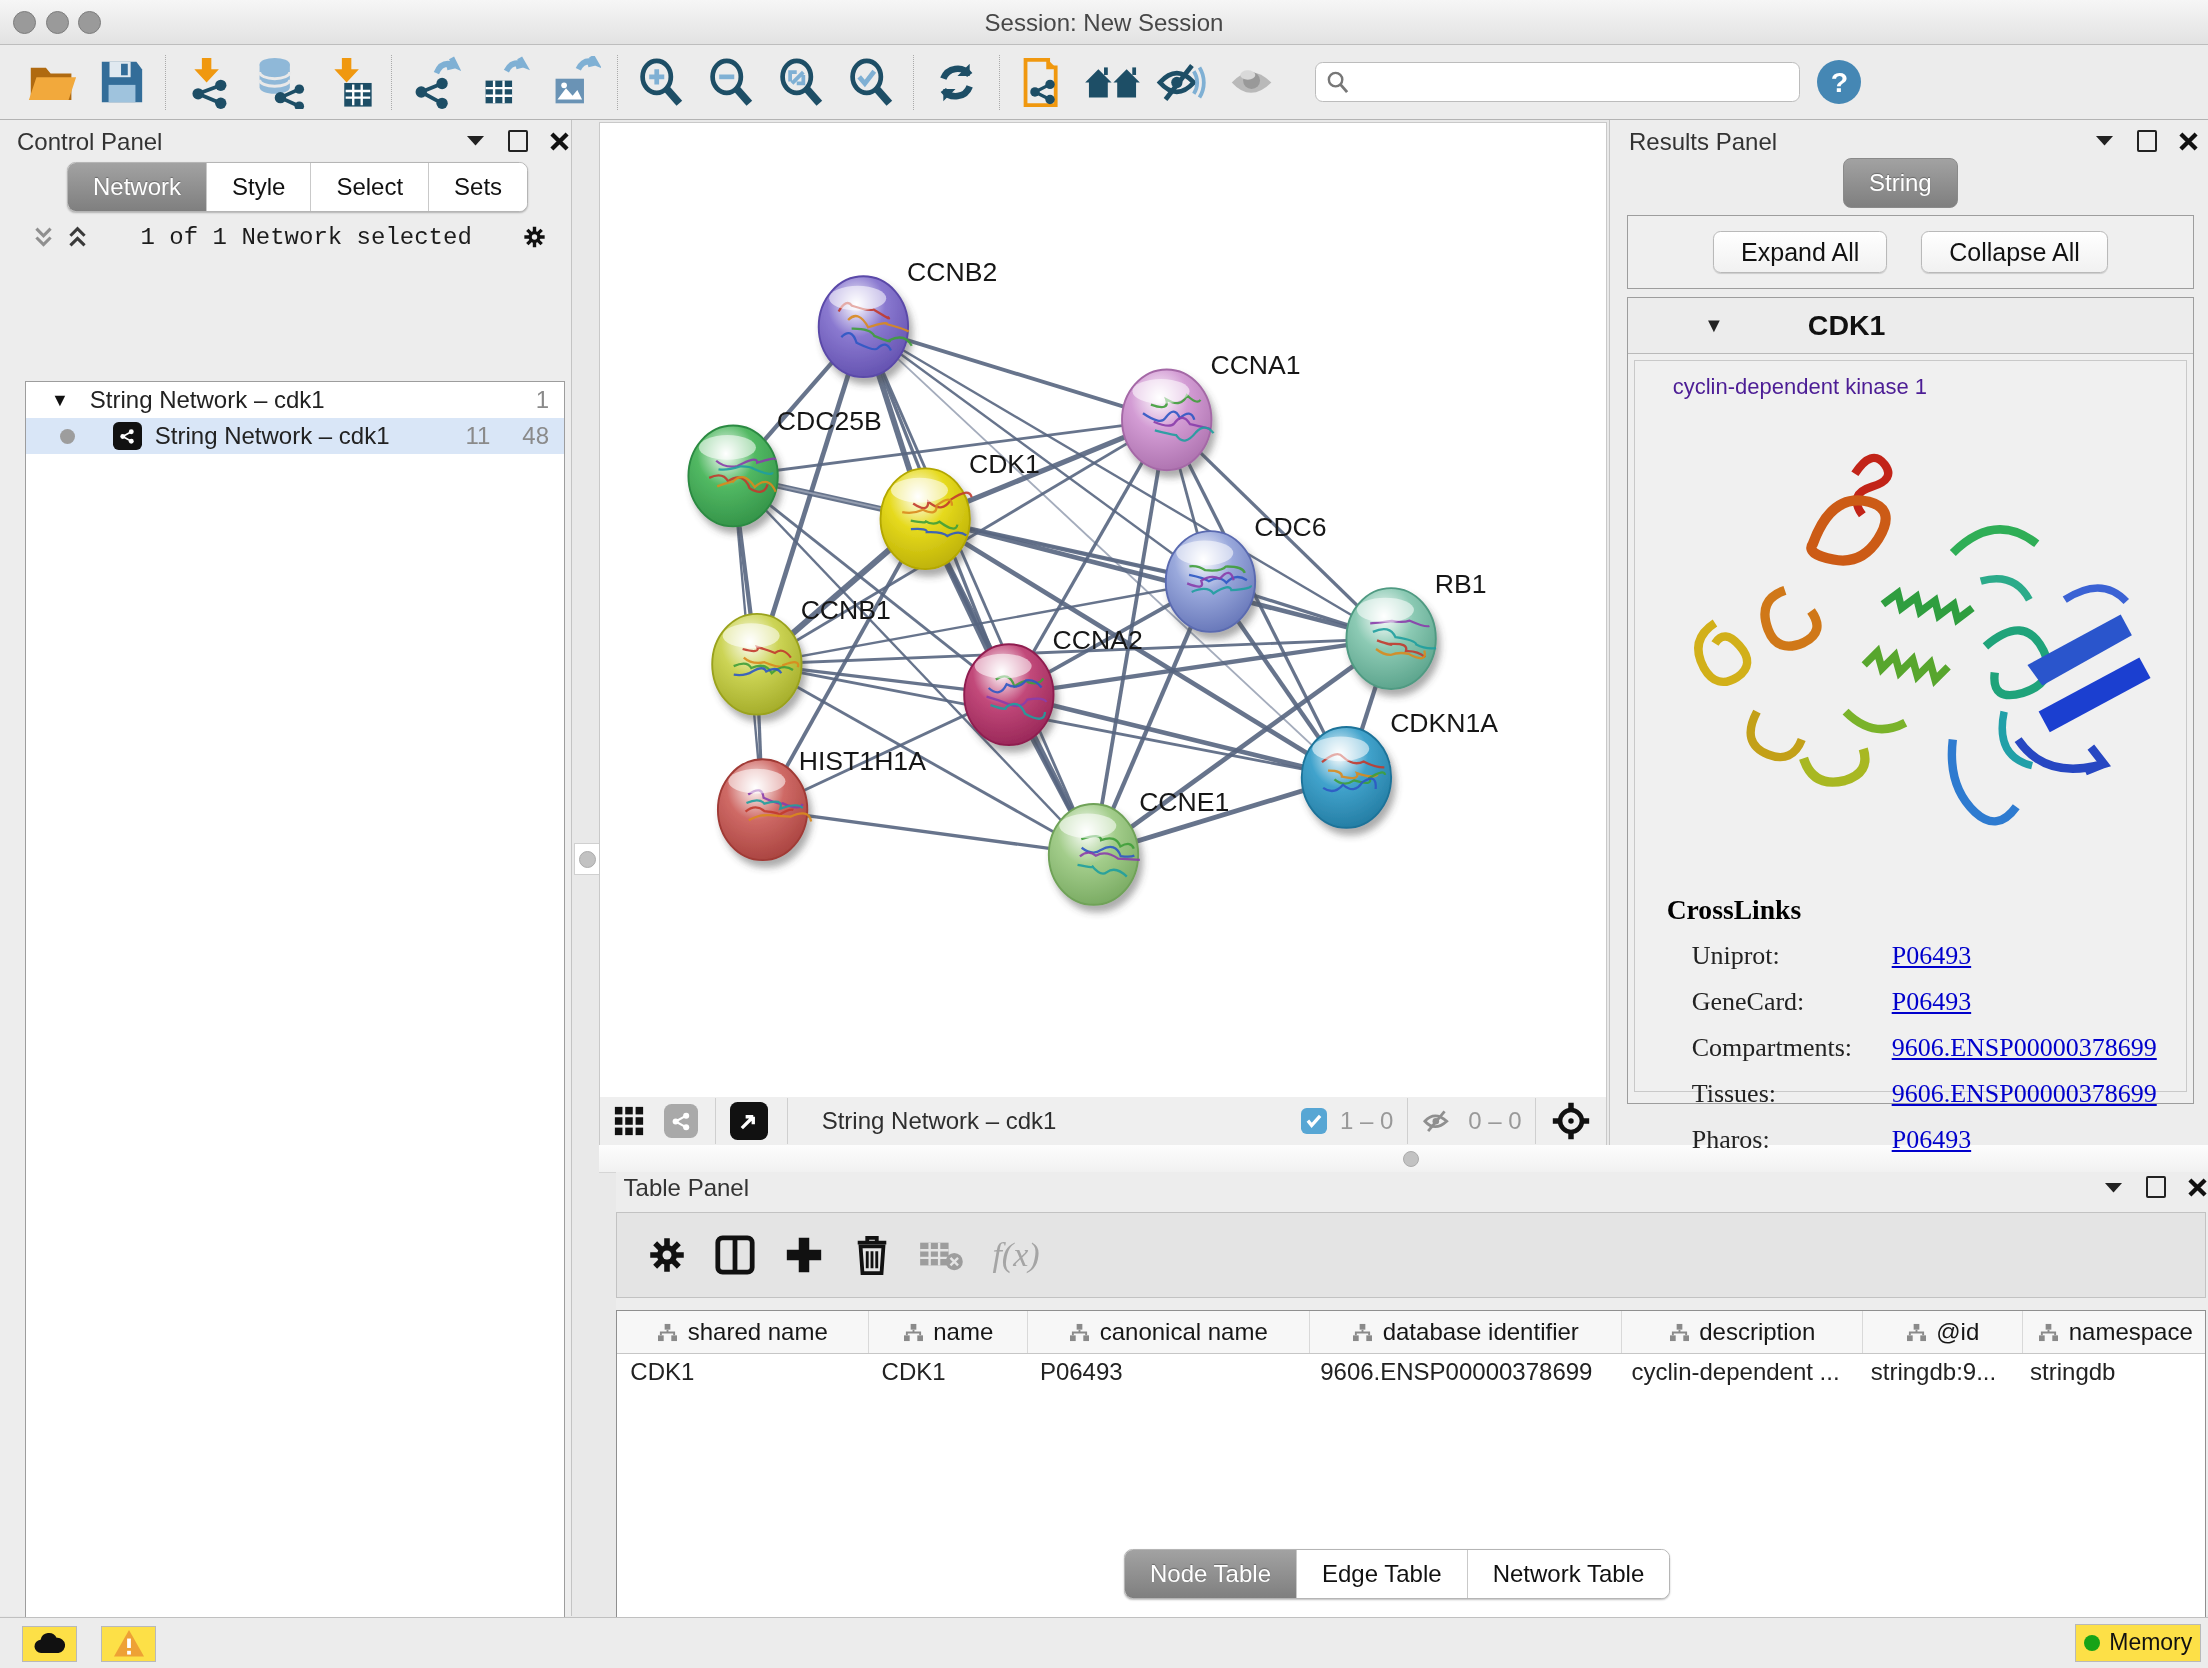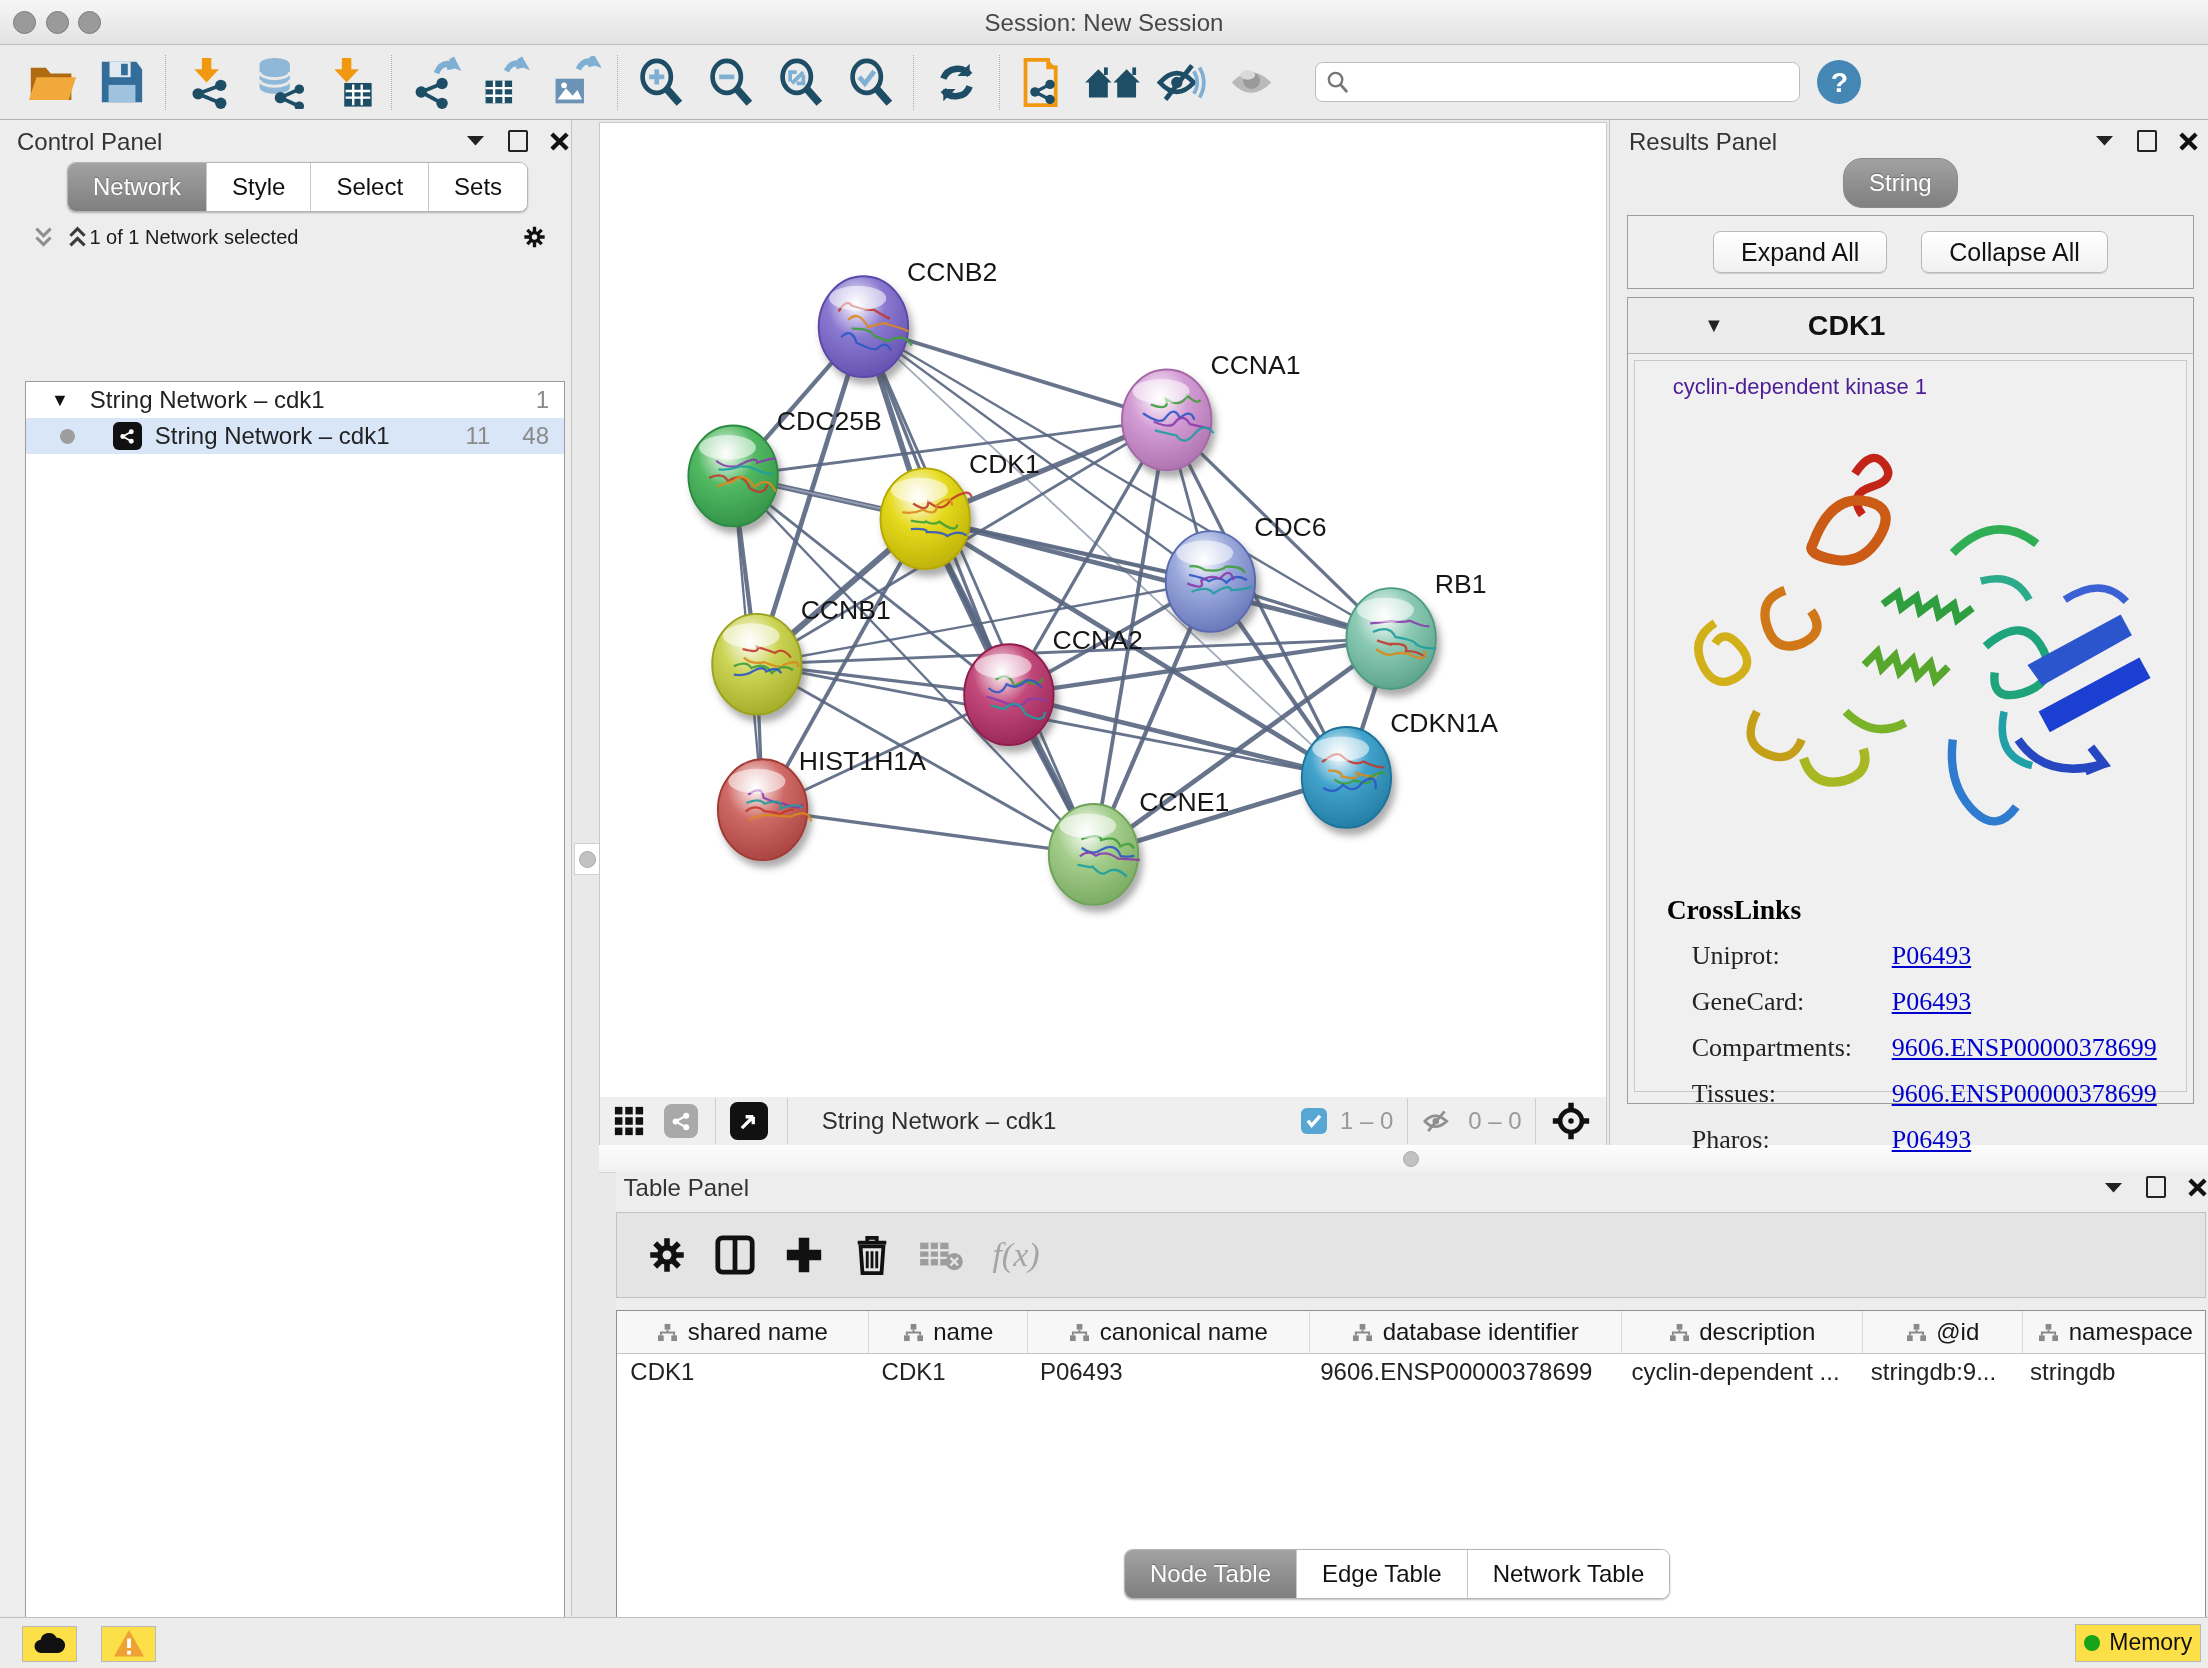--- a/index.html
+++ b/index.html
@@ -281,21 +281,21 @@
     <button class="wi" style="margin-left:32px;">
       <svg width="25" height="25" viewBox="0 0 26 26">
         <path d="M5 3 l8 8 8 -8 M5 13 l8 8 8 -8" stroke="#8f8f8f" stroke-width="3.5" fill="none"></path>
         </svg>
     </button>
     <button class="wi" style="margin-left:11.4px;">
       <svg width="25" height="25" viewBox="0 0 26 26">
         <path d="M5 11 l8 -8 8 8 M5 22 l8 -8 8 8" stroke="#3a3a3a" stroke-width="3.5" fill="none"></path>
         </svg>
     </button>
-    <div style="flex:1;font-size:20px;color:#1c1c1c;">1 of 1 Network selected</div>
+    <div style="flex:1;text-align:center;font-size:24px;color:#1c1c1c;font-family:Liberation Mono, monospace;">1 of 1 Network selected</div>
     <button class="wi" style="margin-right:25px;">
       <svg width="32" height="32" viewBox="0 0 34 34">
         <g fill="#111">
             <circle cx="17" cy="17" r="9"></circle>
         <g stroke="#111" stroke-width="5">
               <path d="M17 2 v8 M17 24 v8 M2 17 h8 M24 17 h8 M6.4 6.4 l5.6 5.6 M22 22 l5.6 5.6 M27.6 6.4 L22 12 M12 22 l-5.6 5.6"></path>
             </g>
         <circle cx="17" cy="17" r="4" fill="#ededed"></circle>
           </g>
         </svg>
@@ -621,21 +621,21 @@
     <button class="wi">
         <span class="maxbox"></span>
       </button>
     <button class="wi">
         <svg width="19" height="19" viewBox="0 0 20 20">
           <path d="M2 2 L18 18 M18 2 L2 18" stroke="#111" stroke-width="4.5"></path>
         </svg>
       </button>
   </div>
   <div class="abs" style="left:233px;top:38px;">
-    <span class="seg sel" style="border-radius:19px;border:1px solid #8a8a8a;">String</span>
+    <span class="seg sel" style="border-radius:8px;border:1px solid #8a8a8a;">String</span>
   </div>
   <div class="abs rbox" style="left:17px;top:95px;width:565px;height:72px;display:flex;align-items:center;justify-content:center;gap:34px;">
     <button class="btn">Expand All</button>
     <button class="btn">Collapse All</button>
   </div>
   <div class="abs rbox" style="left:17px;top:177px;width:565px;height:805px;">
     <div class="cdk-head">
       <span style="margin-left:76px;font-size:20px;">▼</span>
       <span style="margin-left:84px;font-size:28.5px;font-weight:bold;color:#111;">CDK1</span>
     </div>

